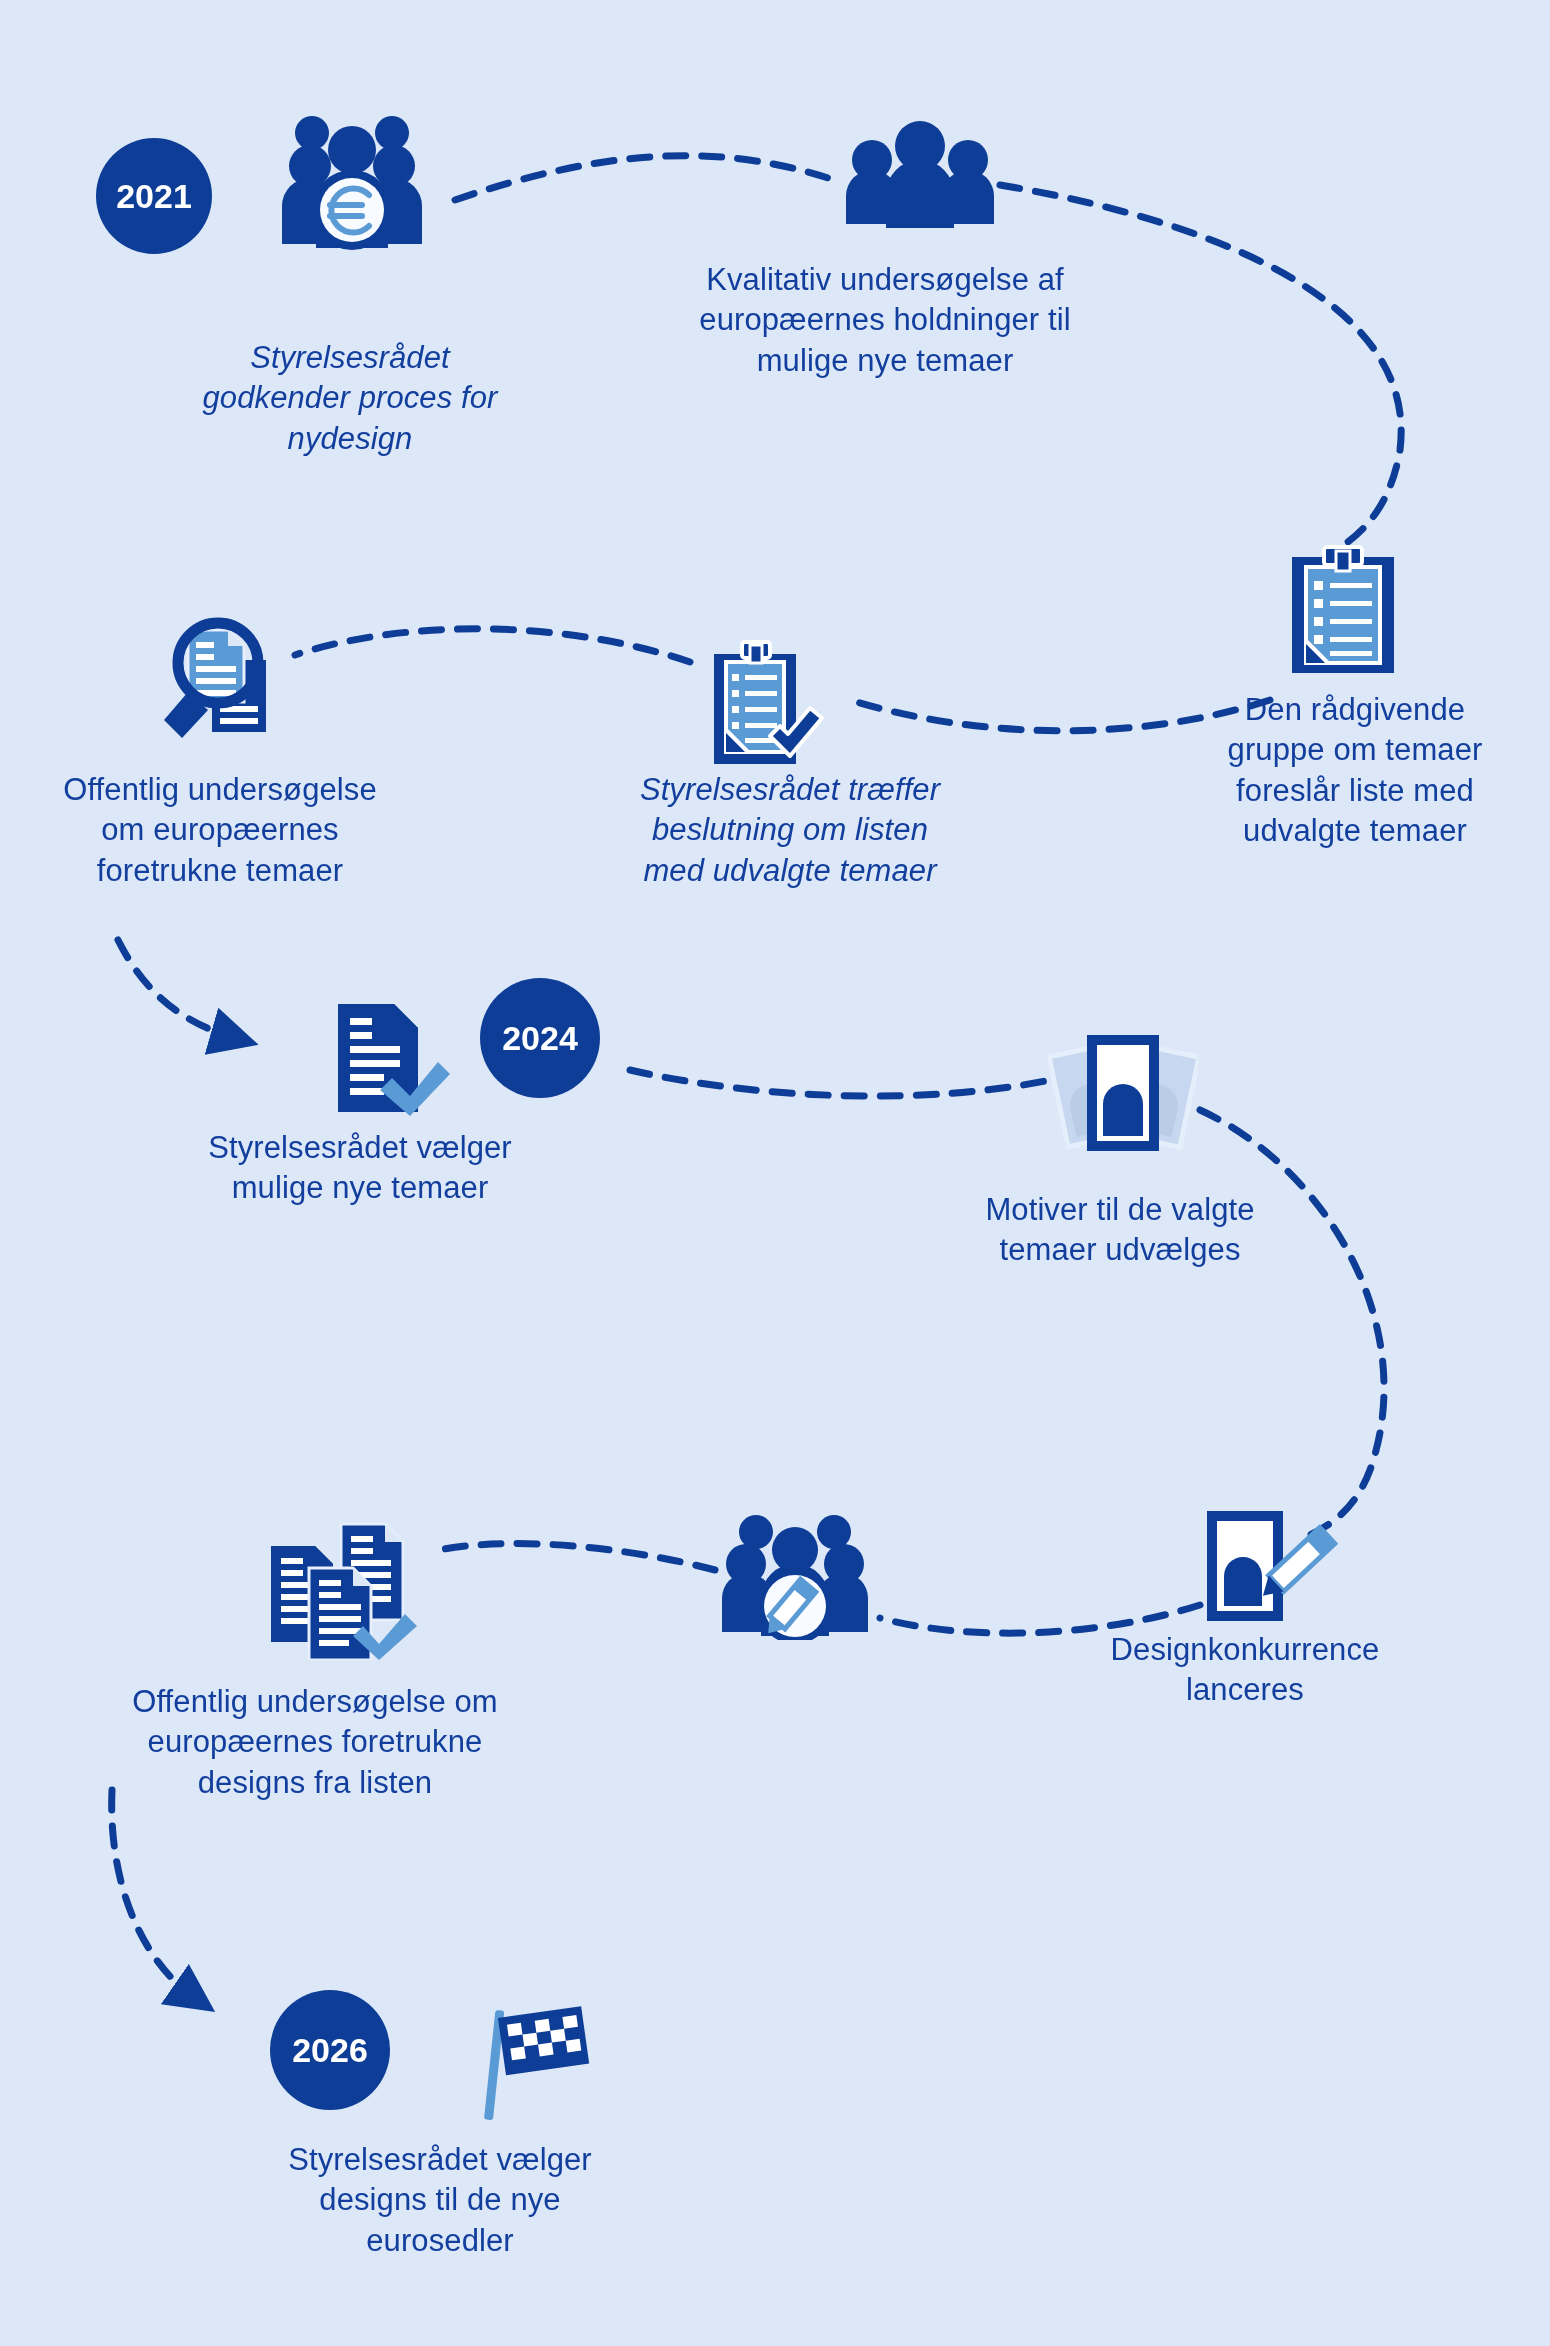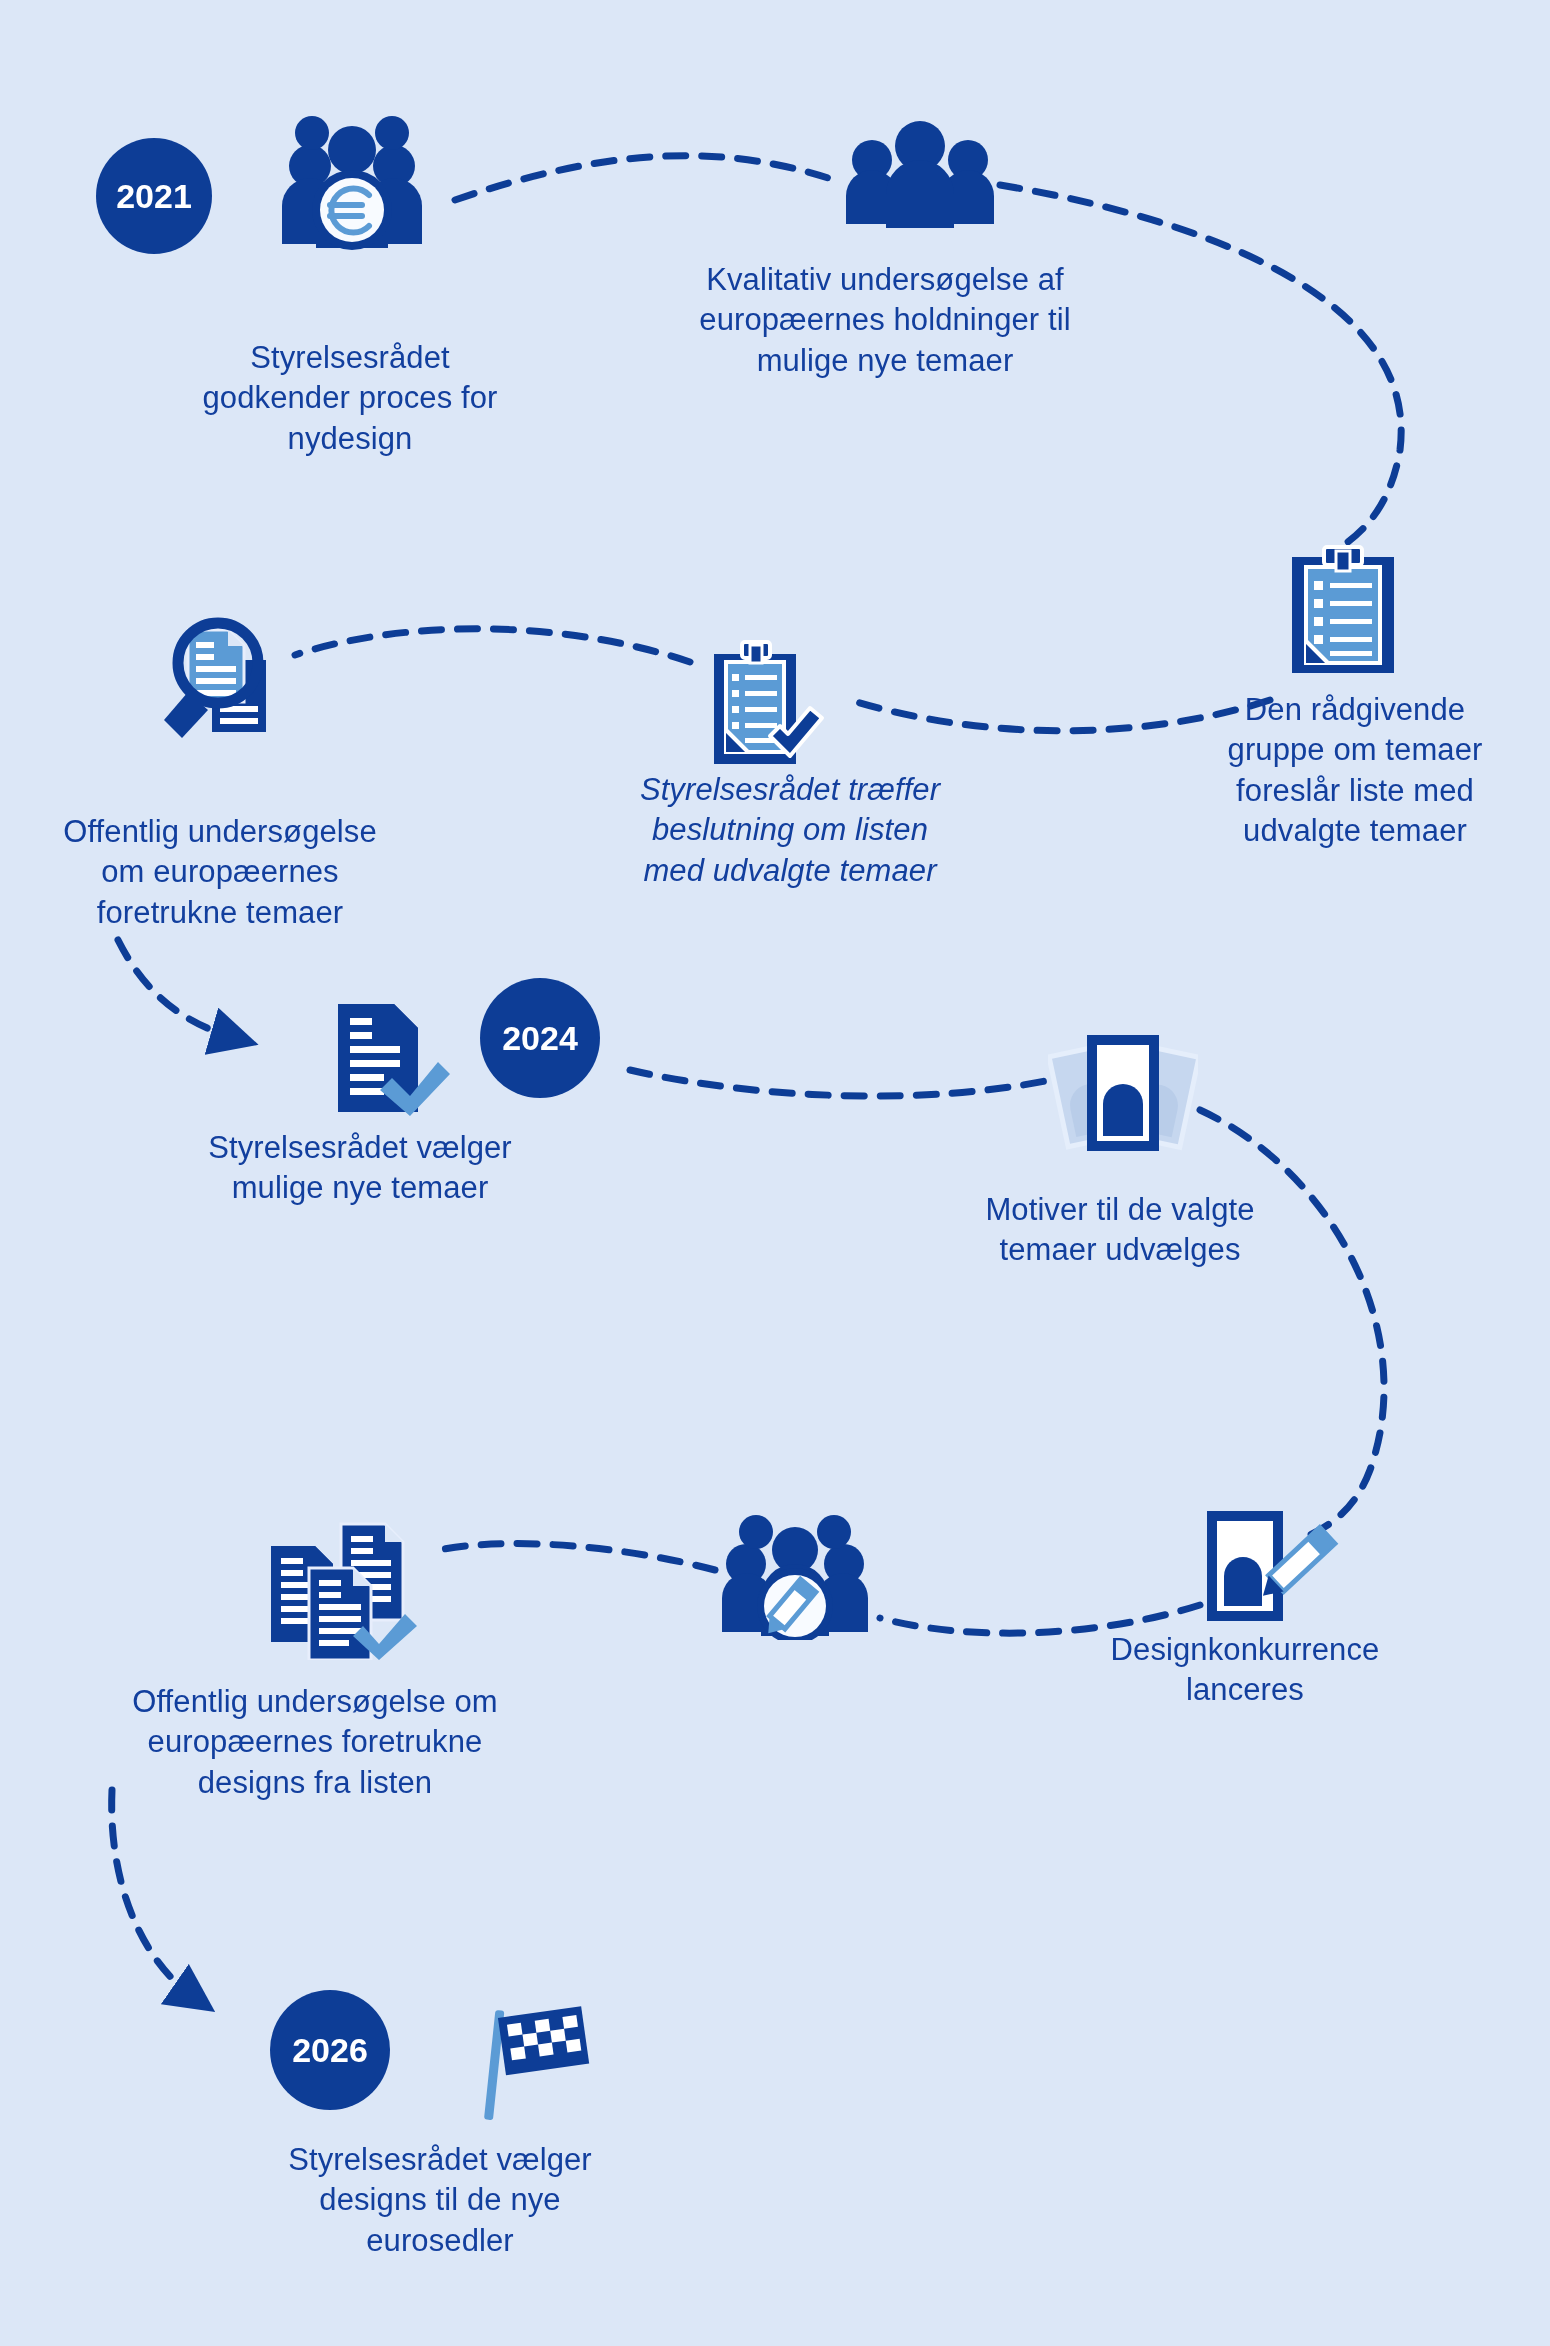--- a/index.html
+++ b/index.html
@@ -101,21 +101,21 @@
       <circle cx="80" cy="94" r="40" fill="#0d3d96"></circle>
       <circle cx="80" cy="94" r="32" fill="#f8fbff"></circle>
       <g fill="none" stroke="#5b9bd5" stroke-width="6" stroke-linecap="round">
         <path d="M97 79 A 22 22 0 1 0 97 110"></path>
         <path d="M58 89 h32"></path>
         <path d="M58 100 h32"></path>
       </g>
     </svg>
   </div>
 
-  <div class="cap" style="left:140px; top:338px; width:420px;">Styrelsesrådet
+  <div class="cap" style="left:140px; top:338px; width:420px;font-style:italic;">Styrelsesrådet
 godkender proces for
 nydesign</div>
 
   <div class="icon" style="left:840px; top:118px; width:160px; height:110px;">
     <svg viewBox="0 0 160 110" width="160" height="110" xmlns="http://www.w3.org/2000/svg">
       <circle cx="32" cy="42" r="20" fill="#0d3d96"></circle>
       <path d="M6 106 v-28 a26 26 0 0 1 52 0 v28 z" fill="#0d3d96"></path>
       <circle cx="128" cy="42" r="20" fill="#0d3d96"></circle>
       <path d="M102 106 v-28 a26 26 0 0 1 52 0 v28 z" fill="#0d3d96"></path>
       <circle cx="80" cy="28" r="25" fill="#0d3d96"></circle>
@@ -196,21 +196,21 @@
         <rect x="46" y="46" width="18" height="6"></rect>
         <rect x="46" y="58" width="40" height="6"></rect>
         <rect x="46" y="70" width="40" height="6"></rect>
         <rect x="46" y="82" width="40" height="6"></rect>
       </g>
       <circle cx="68" cy="55" r="40" fill="none" stroke="#0d3d96" stroke-width="11"></circle>
       <path d="M38 84 L14 112 l18 18 L58 102 z" fill="#0d3d96"></path>
     </svg>
   </div>
 
-  <div class="cap" style="left:0px; top:812px; width:440px;">Offentlig undersøgelse
+  <div class="cap" style="left:0px; top:770px; width:440px;">Offentlig undersøgelse
 om europæernes
 foretrukne temaer</div>
 
   <div class="icon" style="left:330px; top:1000px; width:120px; height:116px;">
     <svg viewBox="0 0 120 116" width="120" height="116" xmlns="http://www.w3.org/2000/svg">
       <path d="M8 4 h56 l24 24 v84 h-80 z" fill="#0d3d96"></path>
       <path d="M64 4 v24 h24 z" fill="#0d3d96"></path>
       <g fill="#ffffff">
         <rect x="20" y="18" width="22" height="7"></rect>
         <rect x="20" y="32" width="22" height="7"></rect>

